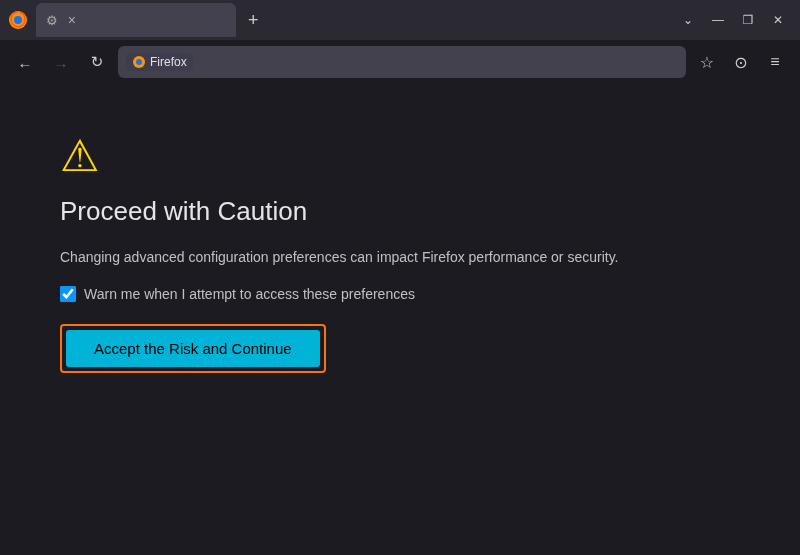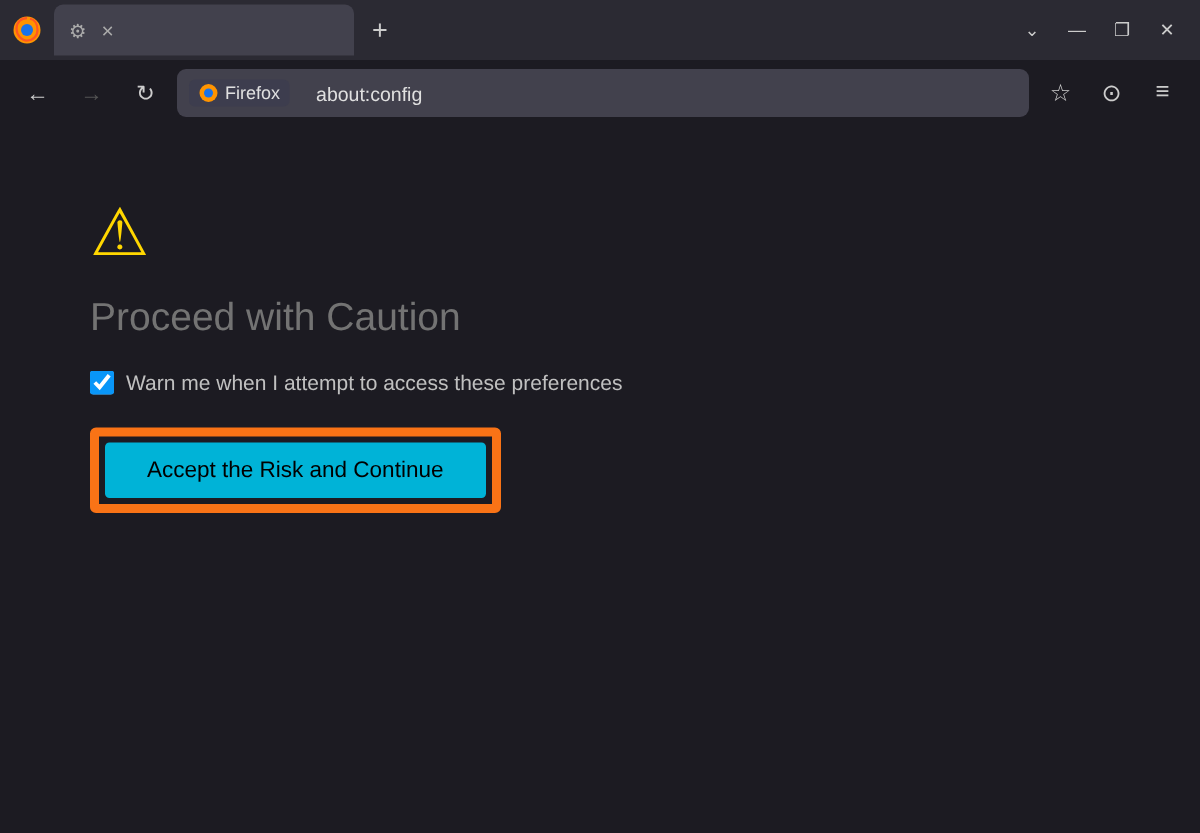--- a/index.html
+++ b/index.html
@@ -122,21 +122,21 @@
     }
 
     .address-bar {
       flex: 1;
       display: flex;
       align-items: center;
       background: #42414d;
       border-radius: 6px;
       height: 32px;
       padding: 0 8px;
-      gap: 18px;
+      gap: 6px;
     }
 
     .firefox-badge {
       display: flex;
       align-items: center;
       gap: 4px;
       background: #3d3d4e;
       border-radius: 4px;
       padding: 2px 6px;
       font-size: 12px;
@@ -179,21 +179,21 @@
     }
 
     .warning-icon {
       font-size: 44px;
       margin-bottom: 18px;
       line-height: 1;
     }
 
     .page-heading {
       font-size: 26px;
-      color: #737373;
+      color: #e5e5e5;
       font-weight: 300;
       margin-bottom: 20px;
     }
 
     .page-description {
       font-size: 14px;
       color: #c0c0c0;
       margin-bottom: 18px;
       line-height: 1.5;
       max-width: 620px;
@@ -212,21 +212,21 @@
       cursor: pointer;
       accent-color: #0996f8;
     }
 
     .checkbox-label {
       font-size: 14px;
       color: #c0c0c0;
     }
 
     .accept-button-wrapper {
-      border: 6px solid #f97316;
+      border: 2px solid #f97316;
       border-radius: 4px;
       padding: 4px;
       display: inline-block;
     }
 
     .accept-button {
       background: #00b3d7;
       border: none;
       border-radius: 3px;
       padding: 10px 28px;
@@ -278,21 +278,20 @@
 
   <div class="address-bar">
     <div class="firefox-badge">
 
       <svg width="14" height="14" viewBox="0 0 14 14">
         <circle cx="7" cy="7" r="6" fill="#FF9400"></circle>
         <circle cx="7" cy="7" r="3" fill="#1a73e8"></circle>
       </svg>
       <span>Firefox</span>
     </div>
-    <span class="address-text">about:config</span>
   </div>
 
   <div class="nav-icons-right">
     <div class="nav-icon-btn">
       <span>☆</span>
     </div>
     <div class="nav-icon-btn">
       <span>⊙</span>
     </div>
     <div class="nav-icon-btn">
@@ -302,20 +301,21 @@
 </div>
 
 <div class="page-content">
 
   <div class="warning-icon">
     <span style="color: #FFD700;">⚠</span>
   </div>
 
   <h1 class="page-heading">Proceed with Caution</h1>
 
+  <p class="page-description">Changing advanced configuration preferences can impact Firefox performance or security.</p>
 
   <div class="checkbox-row">
     <input type="checkbox" class="checkbox-input" checked="" id="warn-checkbox" style="">
     <label class="checkbox-label" for="warn-checkbox">Warn me when I attempt to access these preferences</label>
   </div>
 
   <div class="accept-button-wrapper">
     <button class="accept-button">Accept the Risk and Continue</button>
   </div>
 

